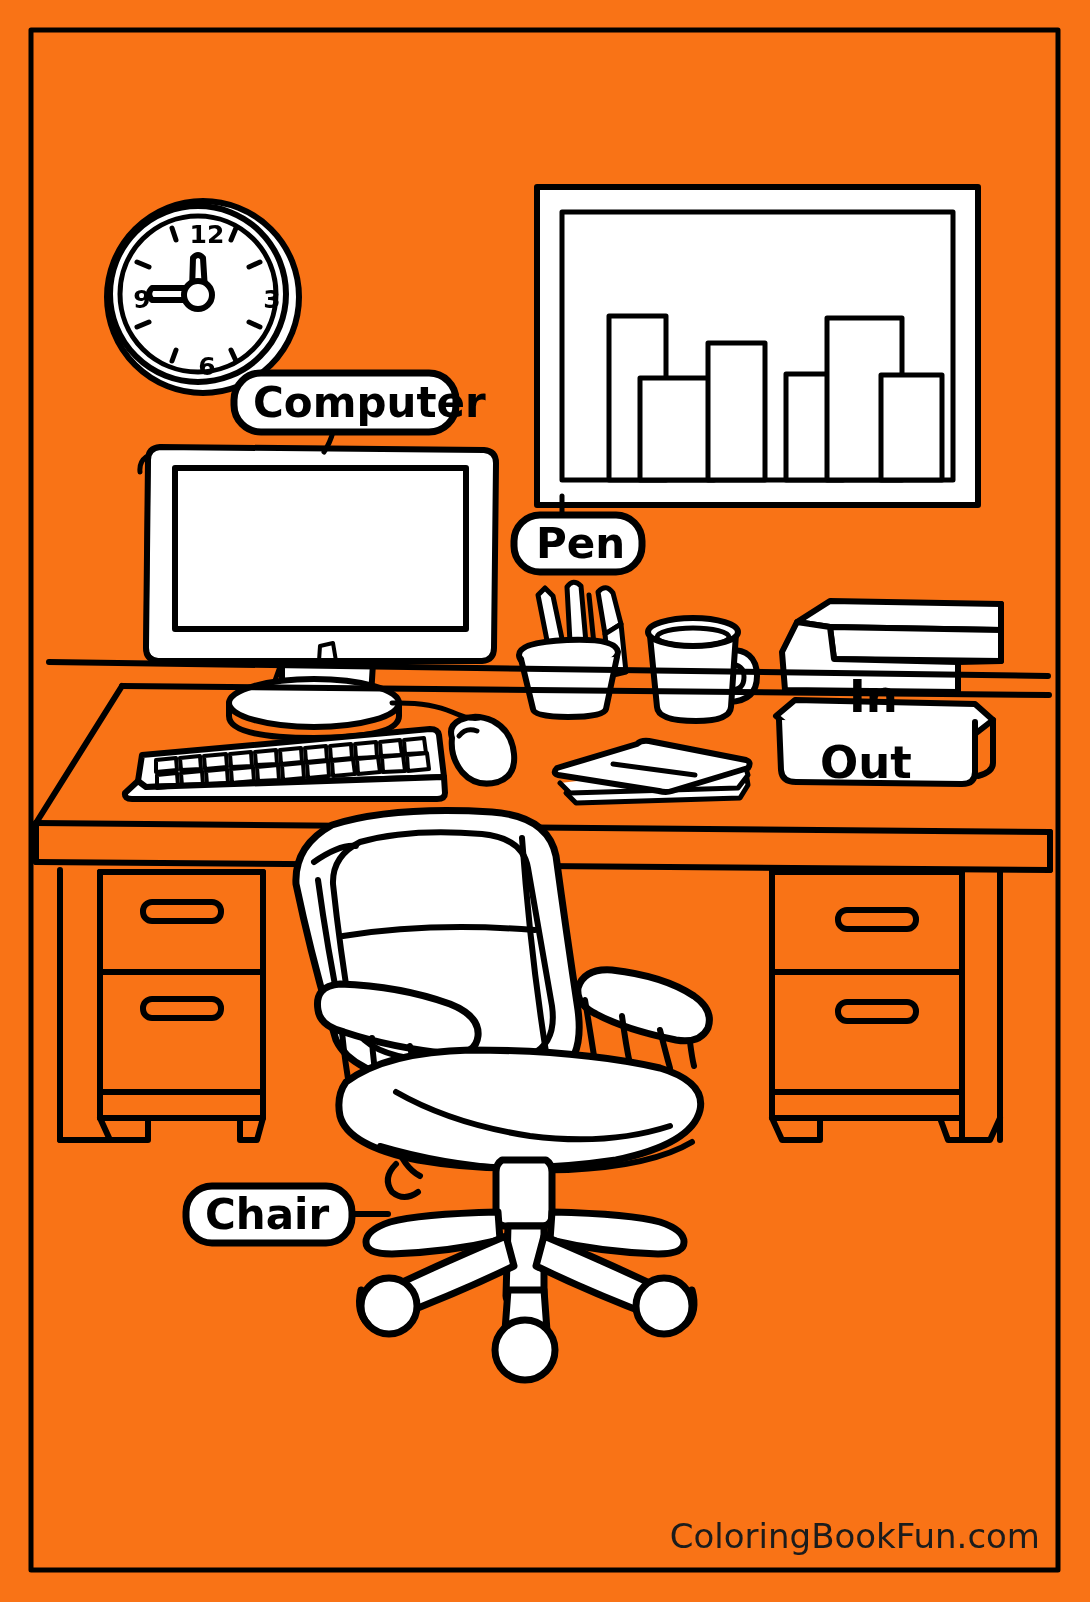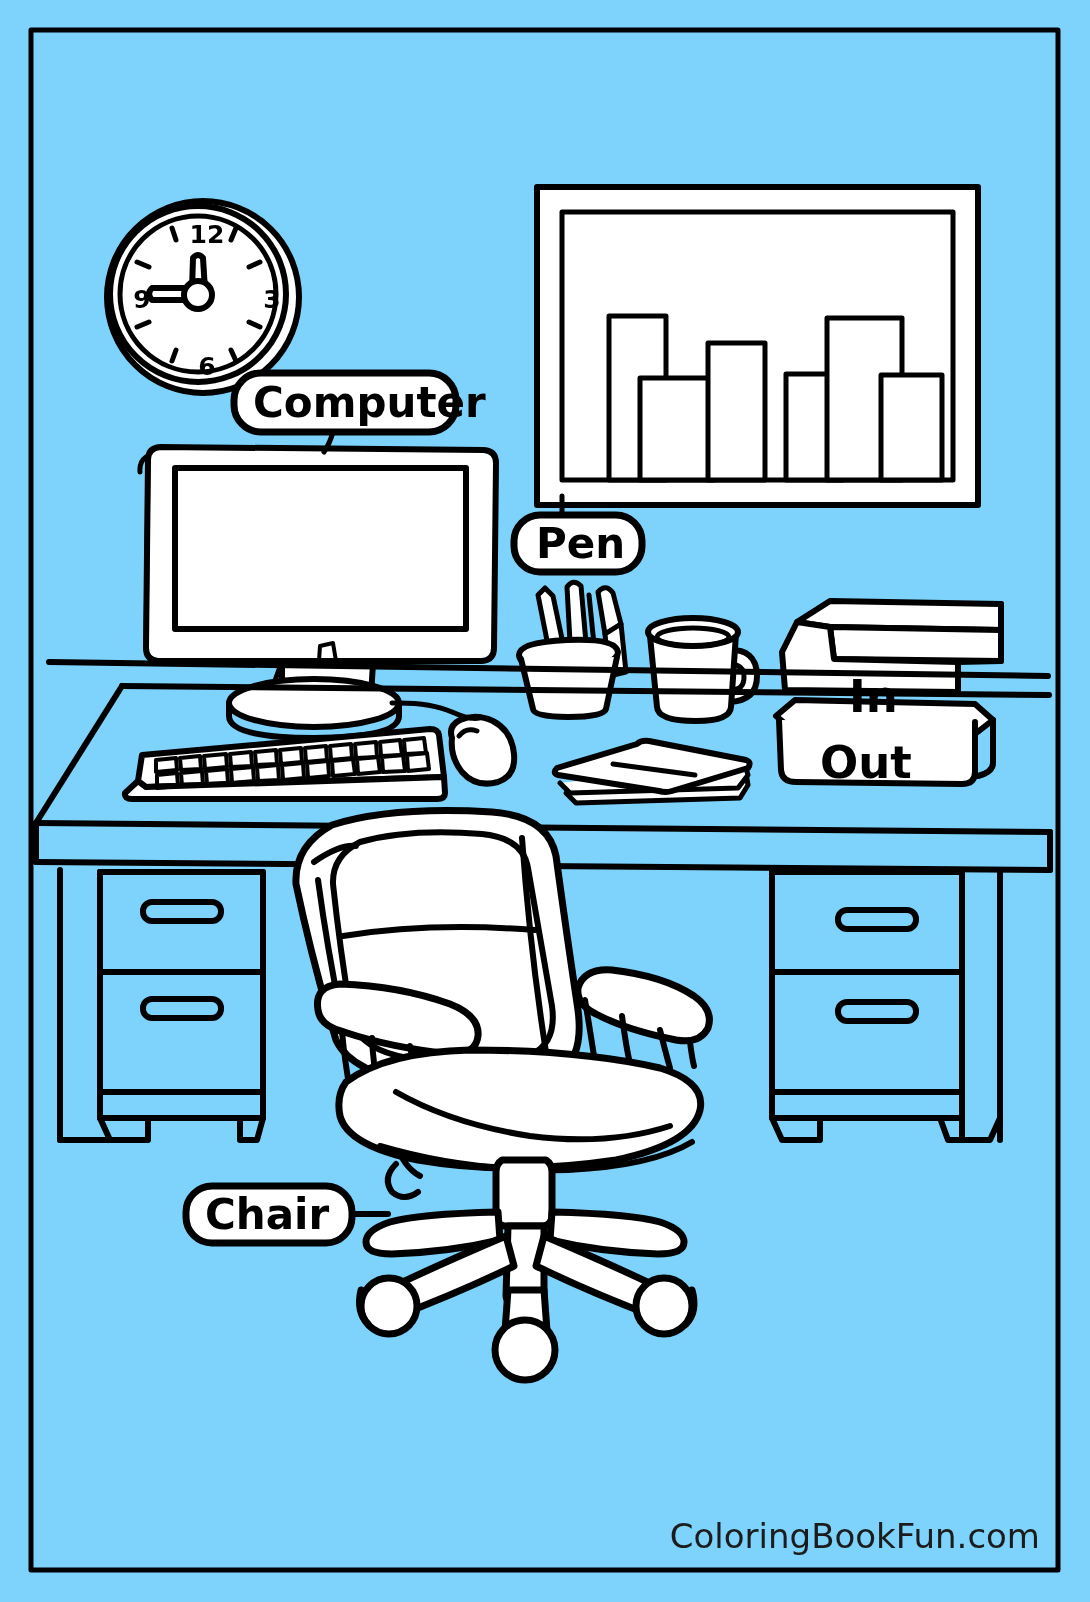--- a/index.html
+++ b/index.html
@@ -13,21 +13,21 @@
     height: 1602px;
     position: relative;
     font-family: "Liberation Sans", sans-serif;
     overflow: hidden;
   }
   #page {
     position: absolute;
     left: 0; top: 0;
     width: 1090px;
     height: 1602px;
-    background: #7dd3fc;
+    background: #f97316;
   }
   svg#art {
     position: absolute;
     left: 0; top: 0;
     width: 1090px;
     height: 1602px;
     display: block;
   }
   .ink {
     fill: none;

